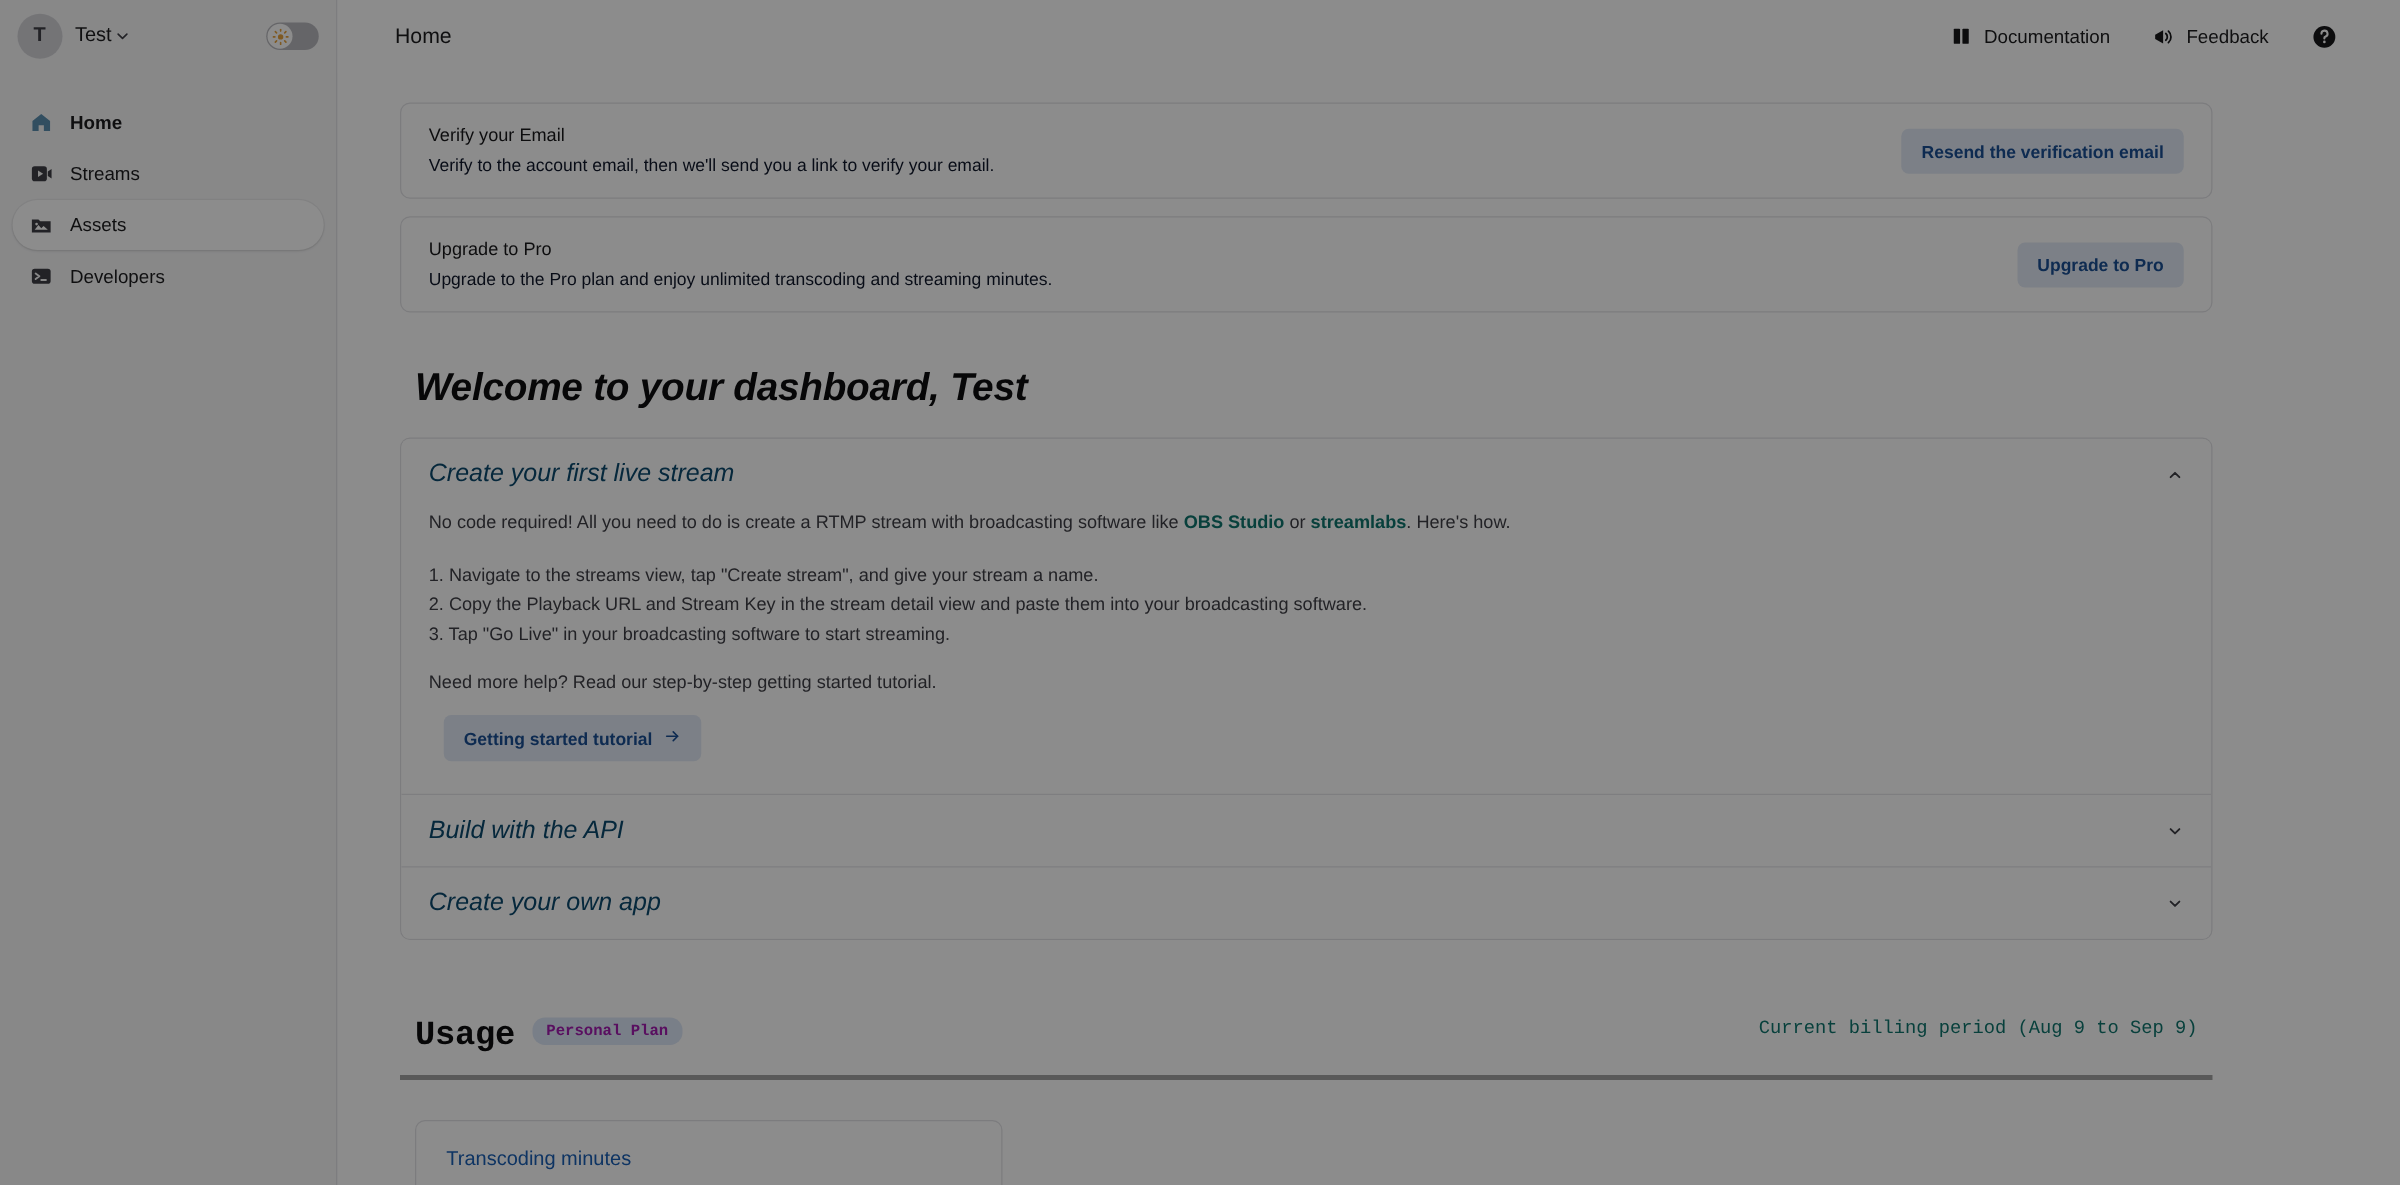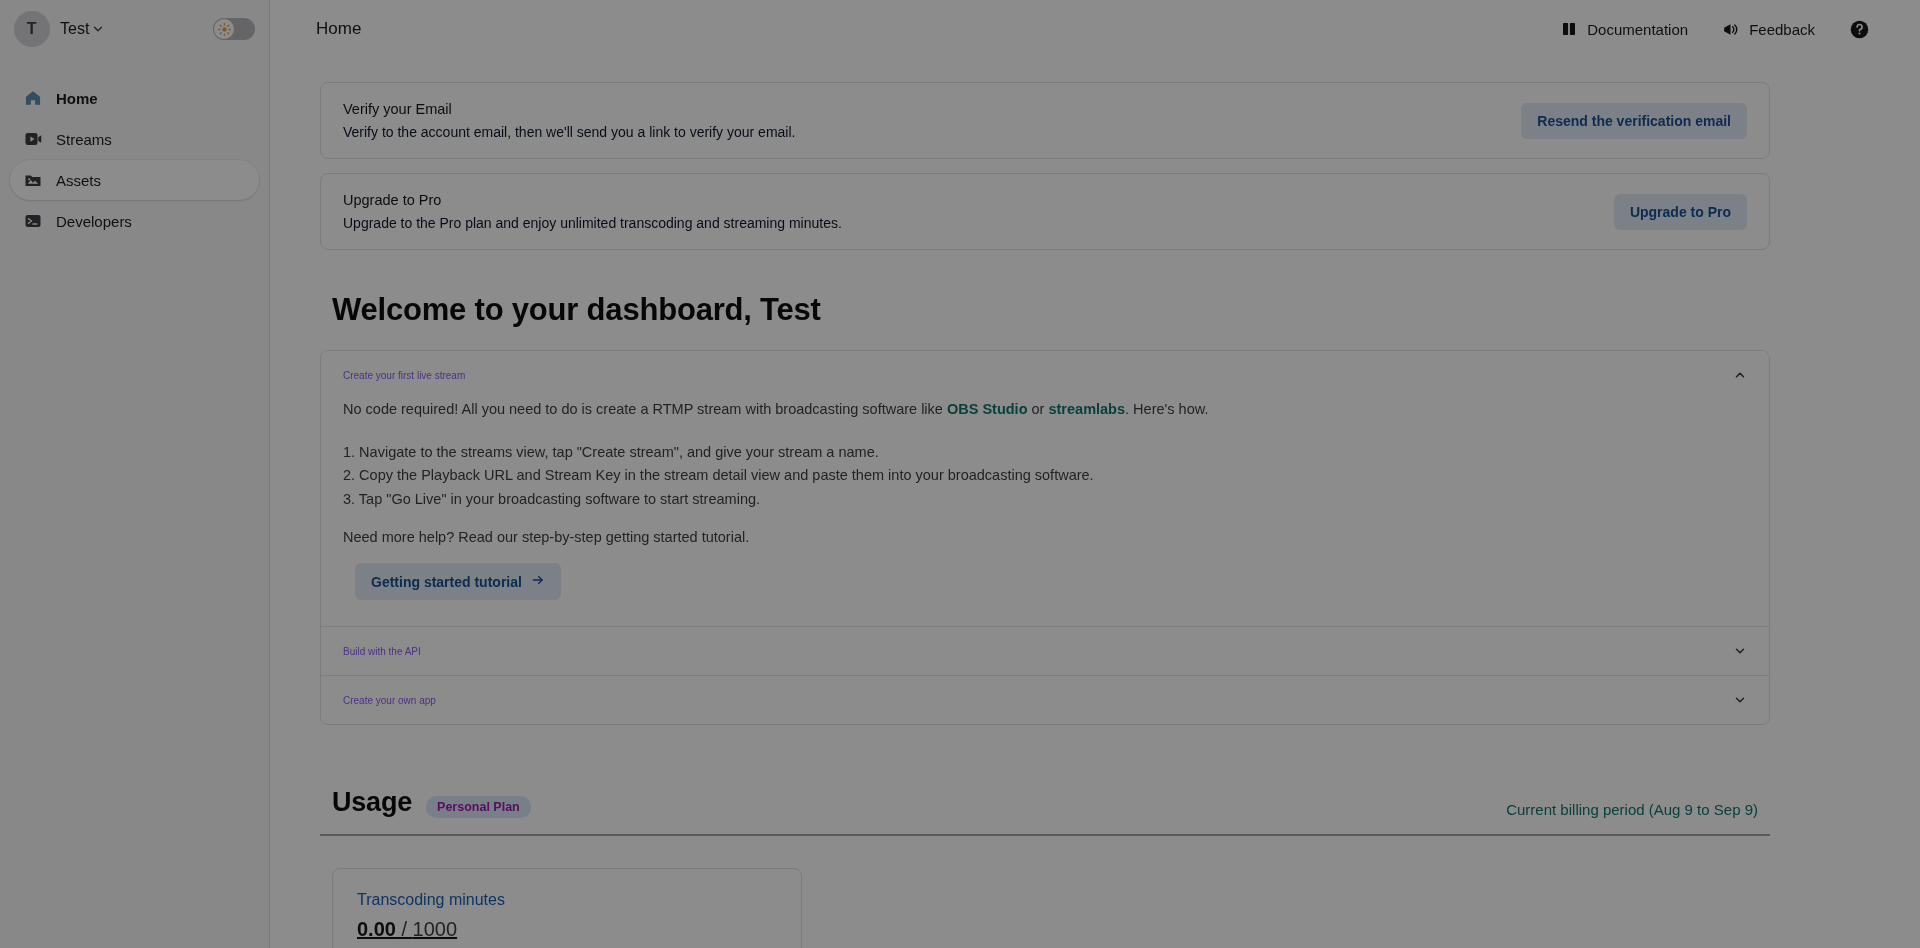--- a/index.html
+++ b/index.html
@@ -217,40 +217,42 @@
     white-space: nowrap;
   }
 
   
   .welcome {
     font-size: 31px;
     font-weight: 700;
     color: #0d0d0f;
     margin: 42px 0 22px 12px;
     letter-spacing: -0.2px;
+    font-style: italic;
   }
 
   
   .accordion {
     border: 1px solid #e2e2e6;
     border-radius: 8px;
     overflow: hidden;
     background: #ffffff;
   }
   .acc-head {
     display: flex;
     align-items: center;
     padding: 17px 22px;
     cursor: pointer;
     background: #ffffff;
   }
   .acc-title {
-    font-size: 10px;
-    color: #8b5cf6;
+    font-size: 20px;
+    color: #0c4a6e;
     flex: 1;
+    font-style: italic;
   }
   .acc-chev {
     width: 14px; height: 14px;
     color: #3f3f46;
     display: flex; align-items: center; justify-content: center;
   }
   .acc-chev svg { display:block; }
   .acc-body {
     padding: 0 22px 26px 22px;
     background: #ffffff;
@@ -291,23 +293,24 @@
     padding: 10px 16px;
     margin-left: 12px;
     font-family: "Liberation Sans", sans-serif;
     cursor: pointer;
   }
 
   
   .usage-wrap { margin-top: 62px; }
   .usage-head {
     display: flex;
-    align-items: flex-end;
+    align-items: flex-start;
     padding: 0 12px 16px 12px;
-    border-bottom: 2px solid #a3a3a3;
+    border-bottom: 4px solid #a3a3a3;
+    font-family: Liberation Mono, monospace;
   }
   .usage-title {
     font-size: 27px;
     font-weight: 700;
     color: #0d0d0f;
     letter-spacing: -0.2px;
   }
   .plan-badge {
     margin-left: 14px;
     background: #dde7f7;

